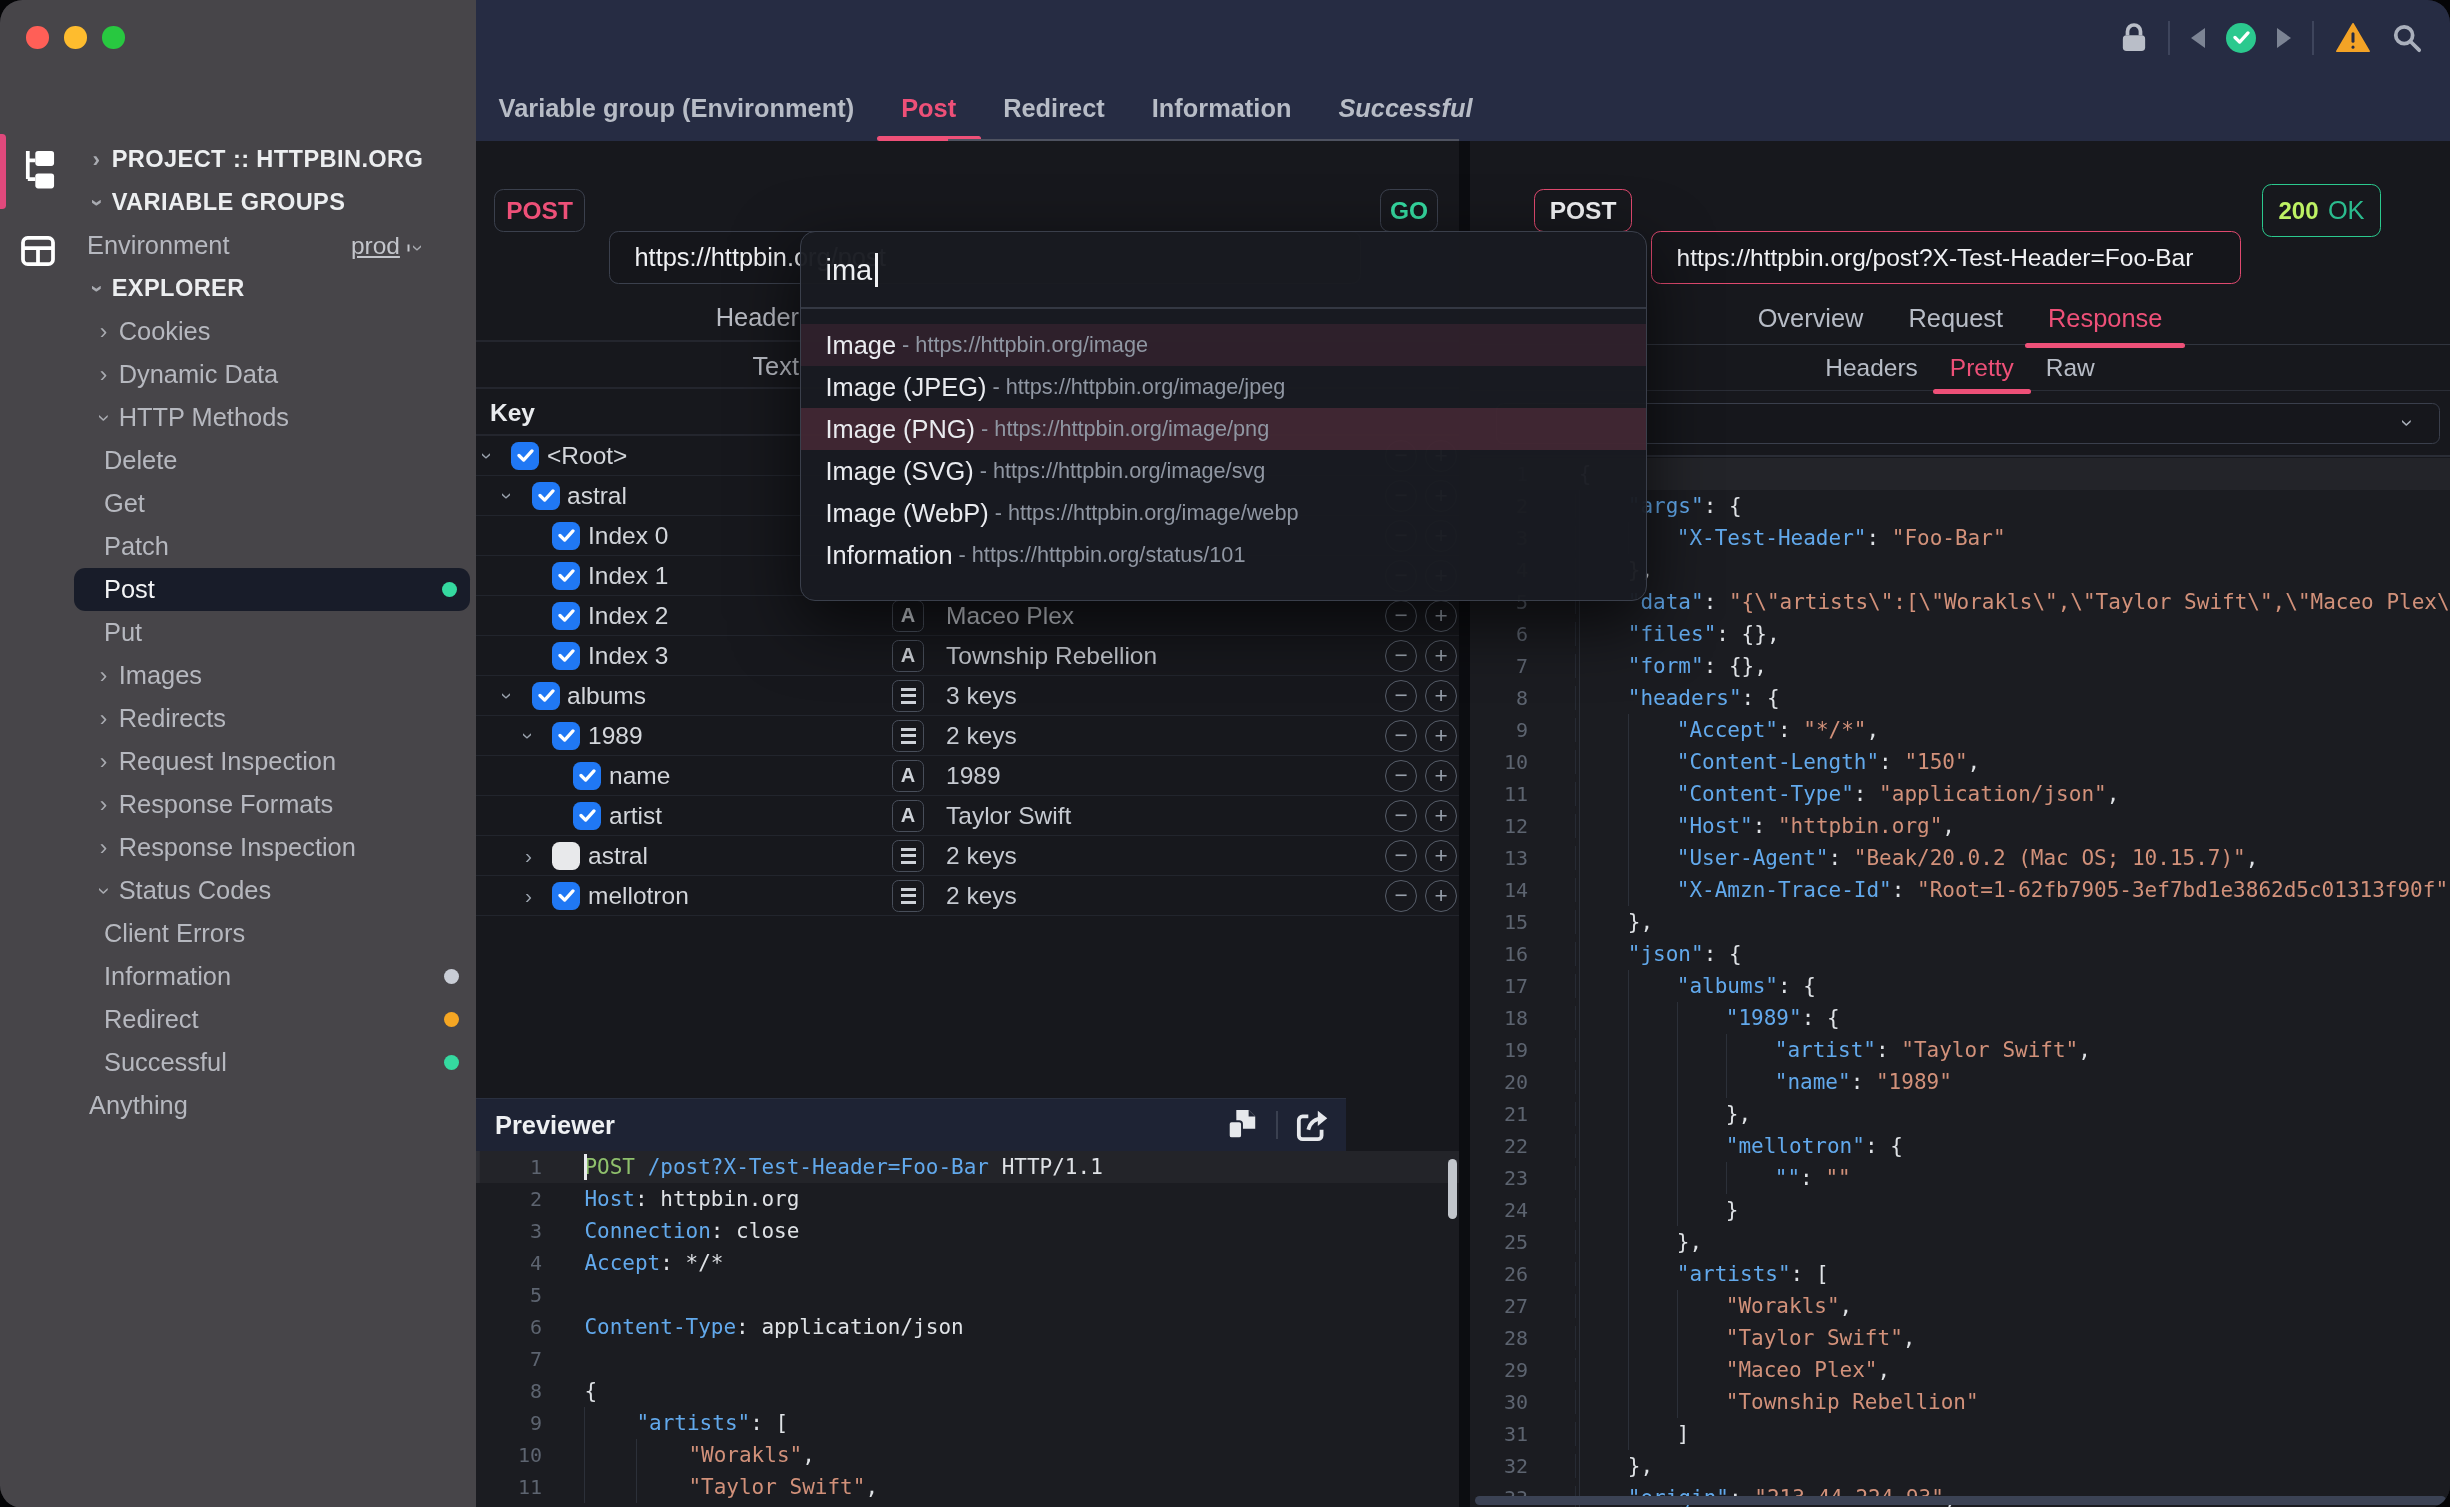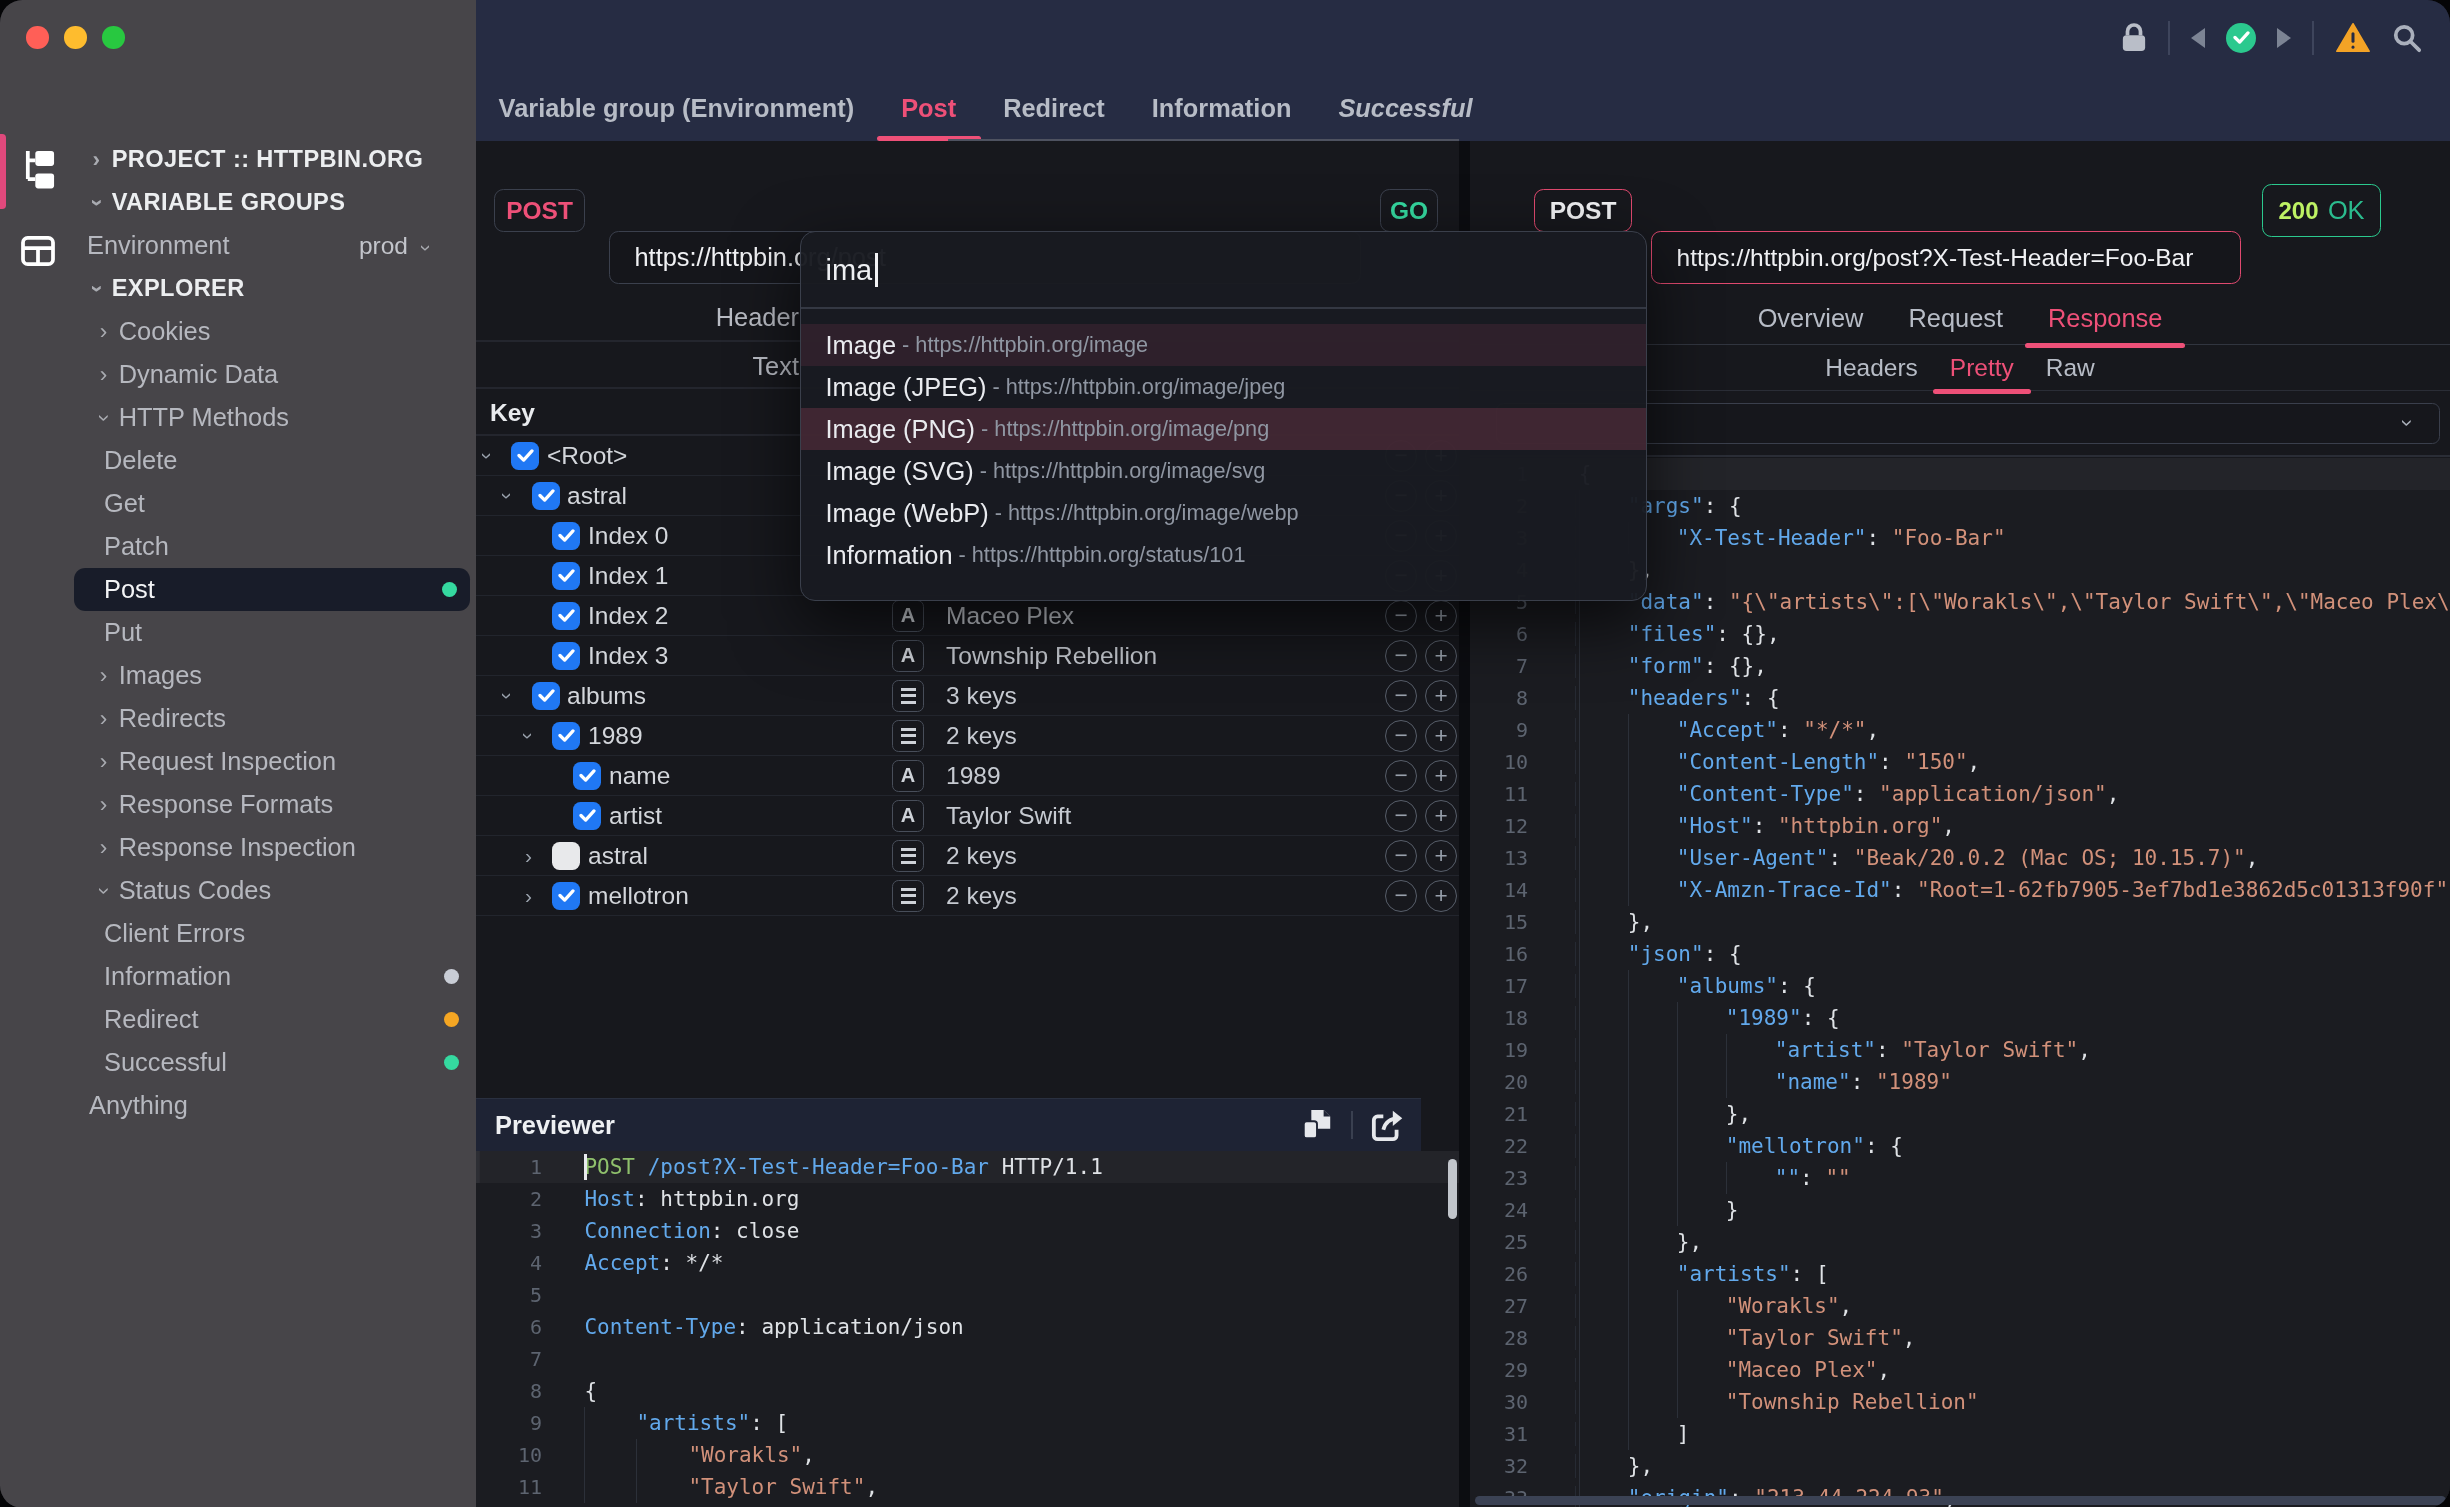--- a/index.html
+++ b/index.html
@@ -14,21 +14,21 @@
   .rail-ind{position:absolute;left:0;top:134px;width:5.7px;height:75px;background:#e0497c;border-radius:0 3.8px 3.8px 0;}
   .rail-icon{position:absolute;left:21px;}
   .sb-list{position:absolute;left:0;top:138px;width:476px;}
   .sb-row{position:relative;height:43px;display:flex;align-items:center;font-size:25.4px;color:#b6b8bf;}
   .sb-row .chev{width:19px;margin-right:5.7px;color:#a9abb1;font-size:22.6px;display:inline-block;text-align:center;}
   .chev.down{transform:rotate(90deg);}
   .sb-row.hdr{font-weight:bold;font-size:23.6px;color:#eceef0;letter-spacing:0.4px;}
   .sb-row.active{background:#181c29;border-radius:11.3px;margin:0 5.7px 0 74px;color:#f3f4f6;}
   .sb-row.active .lbl{margin-left:0;}
   .sb-dot{position:absolute;right:17px;top:50%;margin-top:-7.5px;width:15px;height:15px;border-radius:50%;}
-  .sb-env-val{position:absolute;right:34px;display:flex;align-items:flex-end;gap:9.4px;color:#c3c5cb;font-size:24.5px;}
+  .sb-env-val{position:absolute;right:42px;display:flex;align-items:flex-end;gap:9.4px;color:#c3c5cb;font-size:24.5px;text-decoration:underline;}
   .sb-env-val .chev{transform:rotate(90deg);font-size:21px;color:#a9abb1;}
 
   
   .topstrip{position:absolute;left:476px;top:0;width:1974px;height:141px;background:#262c43;font-weight:bold;}
   .tabs{position:absolute;left:22.6px;top:75px;height:66px;display:flex;gap:47px;align-items:center;}
   .tab{position:relative;font-size:25.4px;color:#b7bcc6;height:66px;display:flex;align-items:center;}
   .tab.active{color:#ee5078;}
   .tab.active::after{content:"";position:absolute;left:-24.5px;right:-24.5px;bottom:0;height:4.7px;border-radius:2.8px;background:#ee5078;}
   .tab.italic{font-style:italic;}
   .strip-line{position:absolute;left:472px;top:139px;width:511px;height:2.8px;background:#4e5260;}
@@ -56,21 +56,21 @@
   .t-lbl{position:absolute;top:0;height:40px;display:flex;align-items:center;font-size:24.5px;color:#d3d6db;}
   .t-type{position:absolute;left:416px;top:3.8px;width:32px;height:32px;border:1.9px solid #484e5a;border-radius:6.6px;display:flex;align-items:center;justify-content:center;color:#ced2d8;font-weight:bold;font-size:20px;}
   .t-type .bars{display:flex;flex-direction:column;gap:3.8px;}
   .t-type .bars i{display:block;width:15px;height:2.8px;background:#ced2d8;}
   .t-val{position:absolute;left:470px;top:0;height:40px;display:flex;align-items:center;font-size:24.5px;color:#c6cad1;}
   .t-btn{position:absolute;top:3.8px;width:32px;height:32px;border:1.9px solid #575e6a;border-radius:50%;color:#98a0ac;display:flex;align-items:center;justify-content:center;font-size:22.6px;line-height:1;}
   .t-btn.minus{left:909px;}
   .t-btn.plus{left:949px;}
 
   
-  .prev-hdr{position:absolute;left:0;top:957px;width:945px;height:53px;background:#1e2334;border-top:1.9px solid #2a3040;display:flex;align-items:center;}
+  .prev-hdr{position:absolute;left:0;top:957px;width:870px;height:53px;background:#1e2334;border-top:1.9px solid #2a3040;display:flex;align-items:center;}
   .prev-title{margin-left:19px;font-size:25.4px;font-weight:bold;color:#eef0f3;}
   .prev-icons{position:absolute;right:13px;display:flex;align-items:center;gap:17px;}
   .code{position:absolute;background:#1b1c21;font-family:"DejaVu Sans Mono",monospace;font-size:21px;}
   .c-line{height:32px;display:flex;align-items:center;white-space:pre;}
   .c-line.cur{background:#232429;box-shadow:inset 3.8px 0 0 #2d2e34;}
   .ln{flex:none;text-align:right;color:#5d6470;font-size:20px;}
   .ct{display:flex;align-items:center;height:100%;}
   .ind{display:inline-block;height:100%;border-left:1.9px solid #2c3039;}
   .tk-k{color:#62a9ec}.tk-s{color:#d2917a}.tk-w{color:#dfe2e6}.tk-m{color:#8fc06c}.tk-u{color:#62a9ec}
   .prevcode .ln{width:83px;padding-right:17px;}

